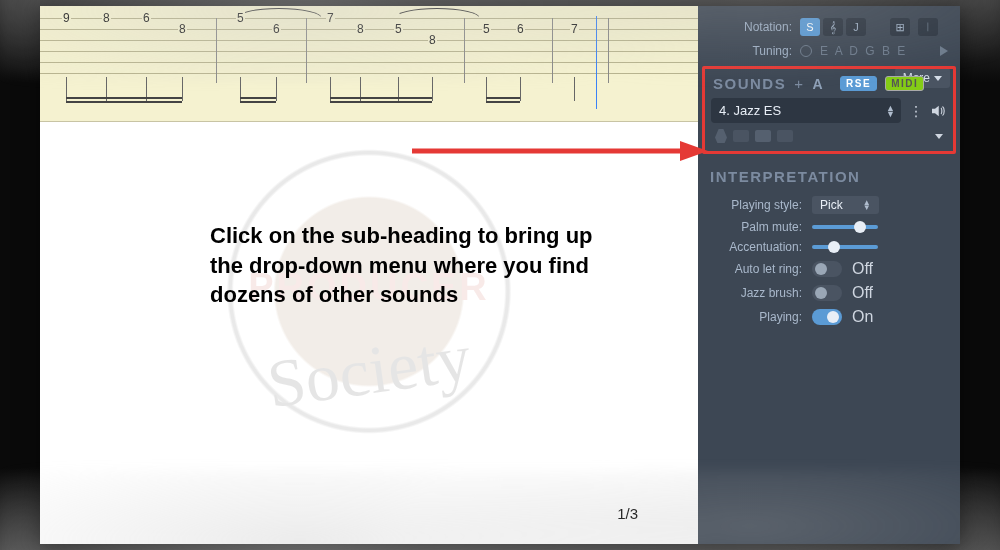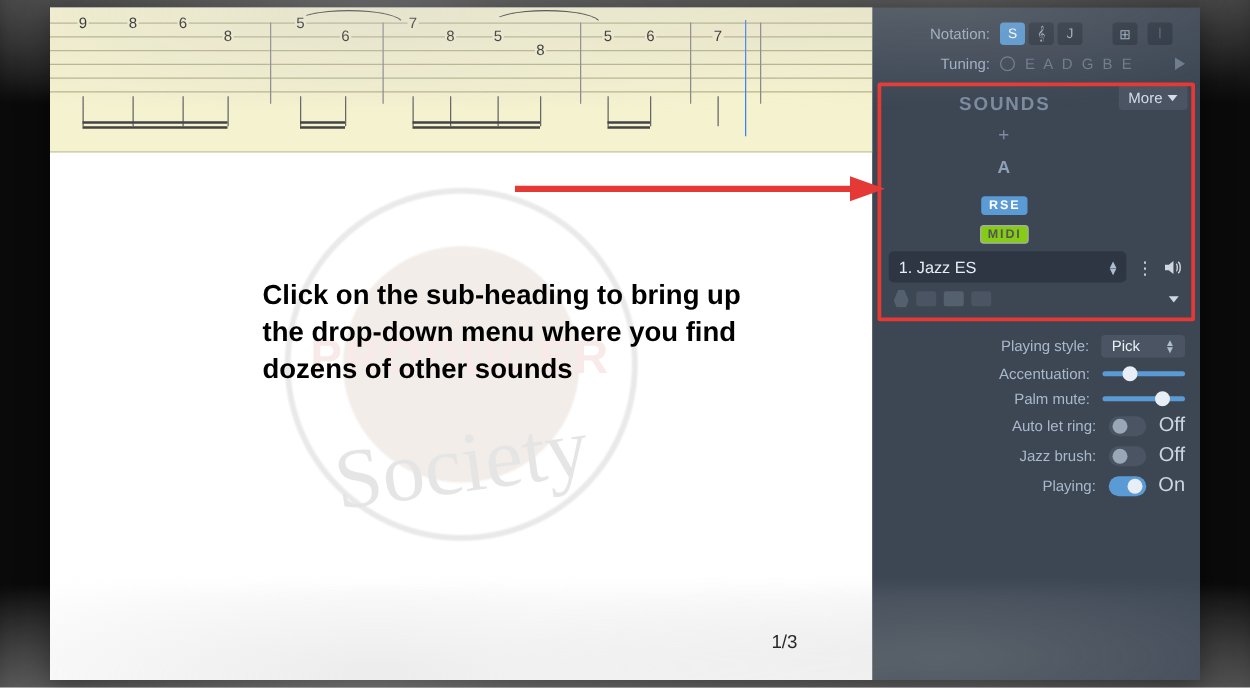--- a/index.html
+++ b/index.html
@@ -179,21 +179,21 @@
   }
   .caret-down { width:0;height:0;border-left:4px solid transparent;border-right:4px solid transparent;border-top:5px solid currentColor; display:inline-block;}
   .clear { clear: both; }
 
   .section-title {
     font-size: 15px;
     font-weight: 700;
     letter-spacing: 1.5px;
     color: #7c8ba0;
     margin: 14px 0 6px 2px;
-    display: flex; align-items: center; gap: 8px; flex-direction: column;
+    display: flex; align-items: center; gap: 8px;
   }
   .plus-ico { font-size: 15px; color: #7c8ba0; font-weight: 400;}
   .a-lbl { font-size: 14px; font-weight: 700; color: #8fa1b8;}
   .pill {
     font-size: 10px; font-weight: 700;
     padding: 1px 5px; border-radius: 3px;
     border: 1px solid #5b9bd5;
   }
   .pill.rse { background:#5b9bd5; color:#fff; border-color:#5b9bd5;}
   .pill.midi { background:#84cc16; color:#555; border-color:#aaa;}
@@ -223,21 +223,21 @@
   .sound-sub {
     margin-top: 4px;
     display: flex; align-items: center; gap: 6px;
     padding: 2px 4px;
     color: #6d7b8c;
   }
   .mini { width: 16px; height: 12px; background: #4a5462; border-radius: 2px; }
   .mini.hl{ background:#55606f; }
 
   .interp-body { padding: 2px 2px 0 2px; }
-  .ir { display: flex; align-items: center; padding: 3px 0; justify-content: flex-end; }
+  .ir { display: flex; align-items: center; padding: 3px 0; }
   .ir label { flex: 0 0 92px; text-align: right; color: #a9b8cb; font-size: 12px; margin-right: 10px;}
   .select {
     background: #4a5462; color: #e8eef6;
     border-radius: 3px; padding: 2px 8px;
     font-size: 12px;
     display: inline-flex; align-items: center; gap: 20px;
   }
   .select .updn { font-size: 8px; line-height: 5px; color:#b0bdce;}
   .slider {
     width: 66px; height: 4px; background: #5b9bd5; border-radius: 2px; position: relative;
@@ -369,59 +369,62 @@
         <span>SOUNDS</span>
         <span class="plus-ico">+</span>
         <span class="a-lbl">A</span>
         <span style="flex:1"></span>
         <span class="pill rse">RSE</span>
         <span class="pill midi">MIDI</span>
       </div>
 
       <div style="display:flex;align-items:center;">
         <div class="sound-select" style="flex:1">
-          <span>1. Jazz ES</span>
+          <span>4. Jazz ES</span>
           <span class="updn">▲<br>▼</span>
         </div>
         <span class="dots-v">⋮</span>
         <svg class="speaker" viewBox="0 0 24 24" fill="#cfd6e0">
           <path d="M4 9v6h4l5 4V5L8 9H4z"></path>
             <path d="M16 8c1.5 1 1.5 7 0 8" stroke="#cfd6e0" fill="none" stroke-width="1.5"></path>
             <path d="M18 6c3 2 3 10 0 12" stroke="#cfd6e0" fill="none" stroke-width="1.5"></path>
         </svg>
       </div>
 
       <div class="sound-sub">
         <span style="width:12px;height:14px;border-radius:2px;background:#55606f;clip-path:polygon(30% 0,70% 0,100% 60%,80% 100%,20% 100%,0 60%);"></span>
         <span class="mini"></span>
         <span class="mini hl"></span>
         <span class="mini"></span>
         <span style="flex:1"></span>
         <span class="caret-down" style="color:#cfd6e0"></span>
       </div>
     </div>
 
+    <div class="section-title" style="margin-top:14px">
+      <span>INTERPRETATION</span>
+    </div>
     <div class="interp-body">
       <div class="ir">
         <label>Playing style:</label>
         <div class="select">
           <span>Pick</span>
           <span class="updn">▲<br>▼</span>
         </div>
       </div>
       <div class="ir">
+        <label>Palm mute:</label>
+        <div class="slider">
+            <div class="knob" id="k1" style="left: 72%;"></div>
+          </div>
+      </div>
+      <div class="ir">
         <label>Accentuation:</label>
         <div class="slider">
             <div class="knob" id="k2" style="left: 34%;"></div>
-          </div>
-      </div>
-      <div class="ir">
-        <label>Palm mute:</label>
-        <div class="slider">
-            <div class="knob" id="k1" style="left: 72%;"></div>
           </div>
       </div>
       <div class="ir">
         <label>Auto let ring:</label>
         <div class="toggle off">
             <div class="dot"></div>
           </div>
         <span class="toggle-label">Off</span>
       </div>
       <div class="ir">

